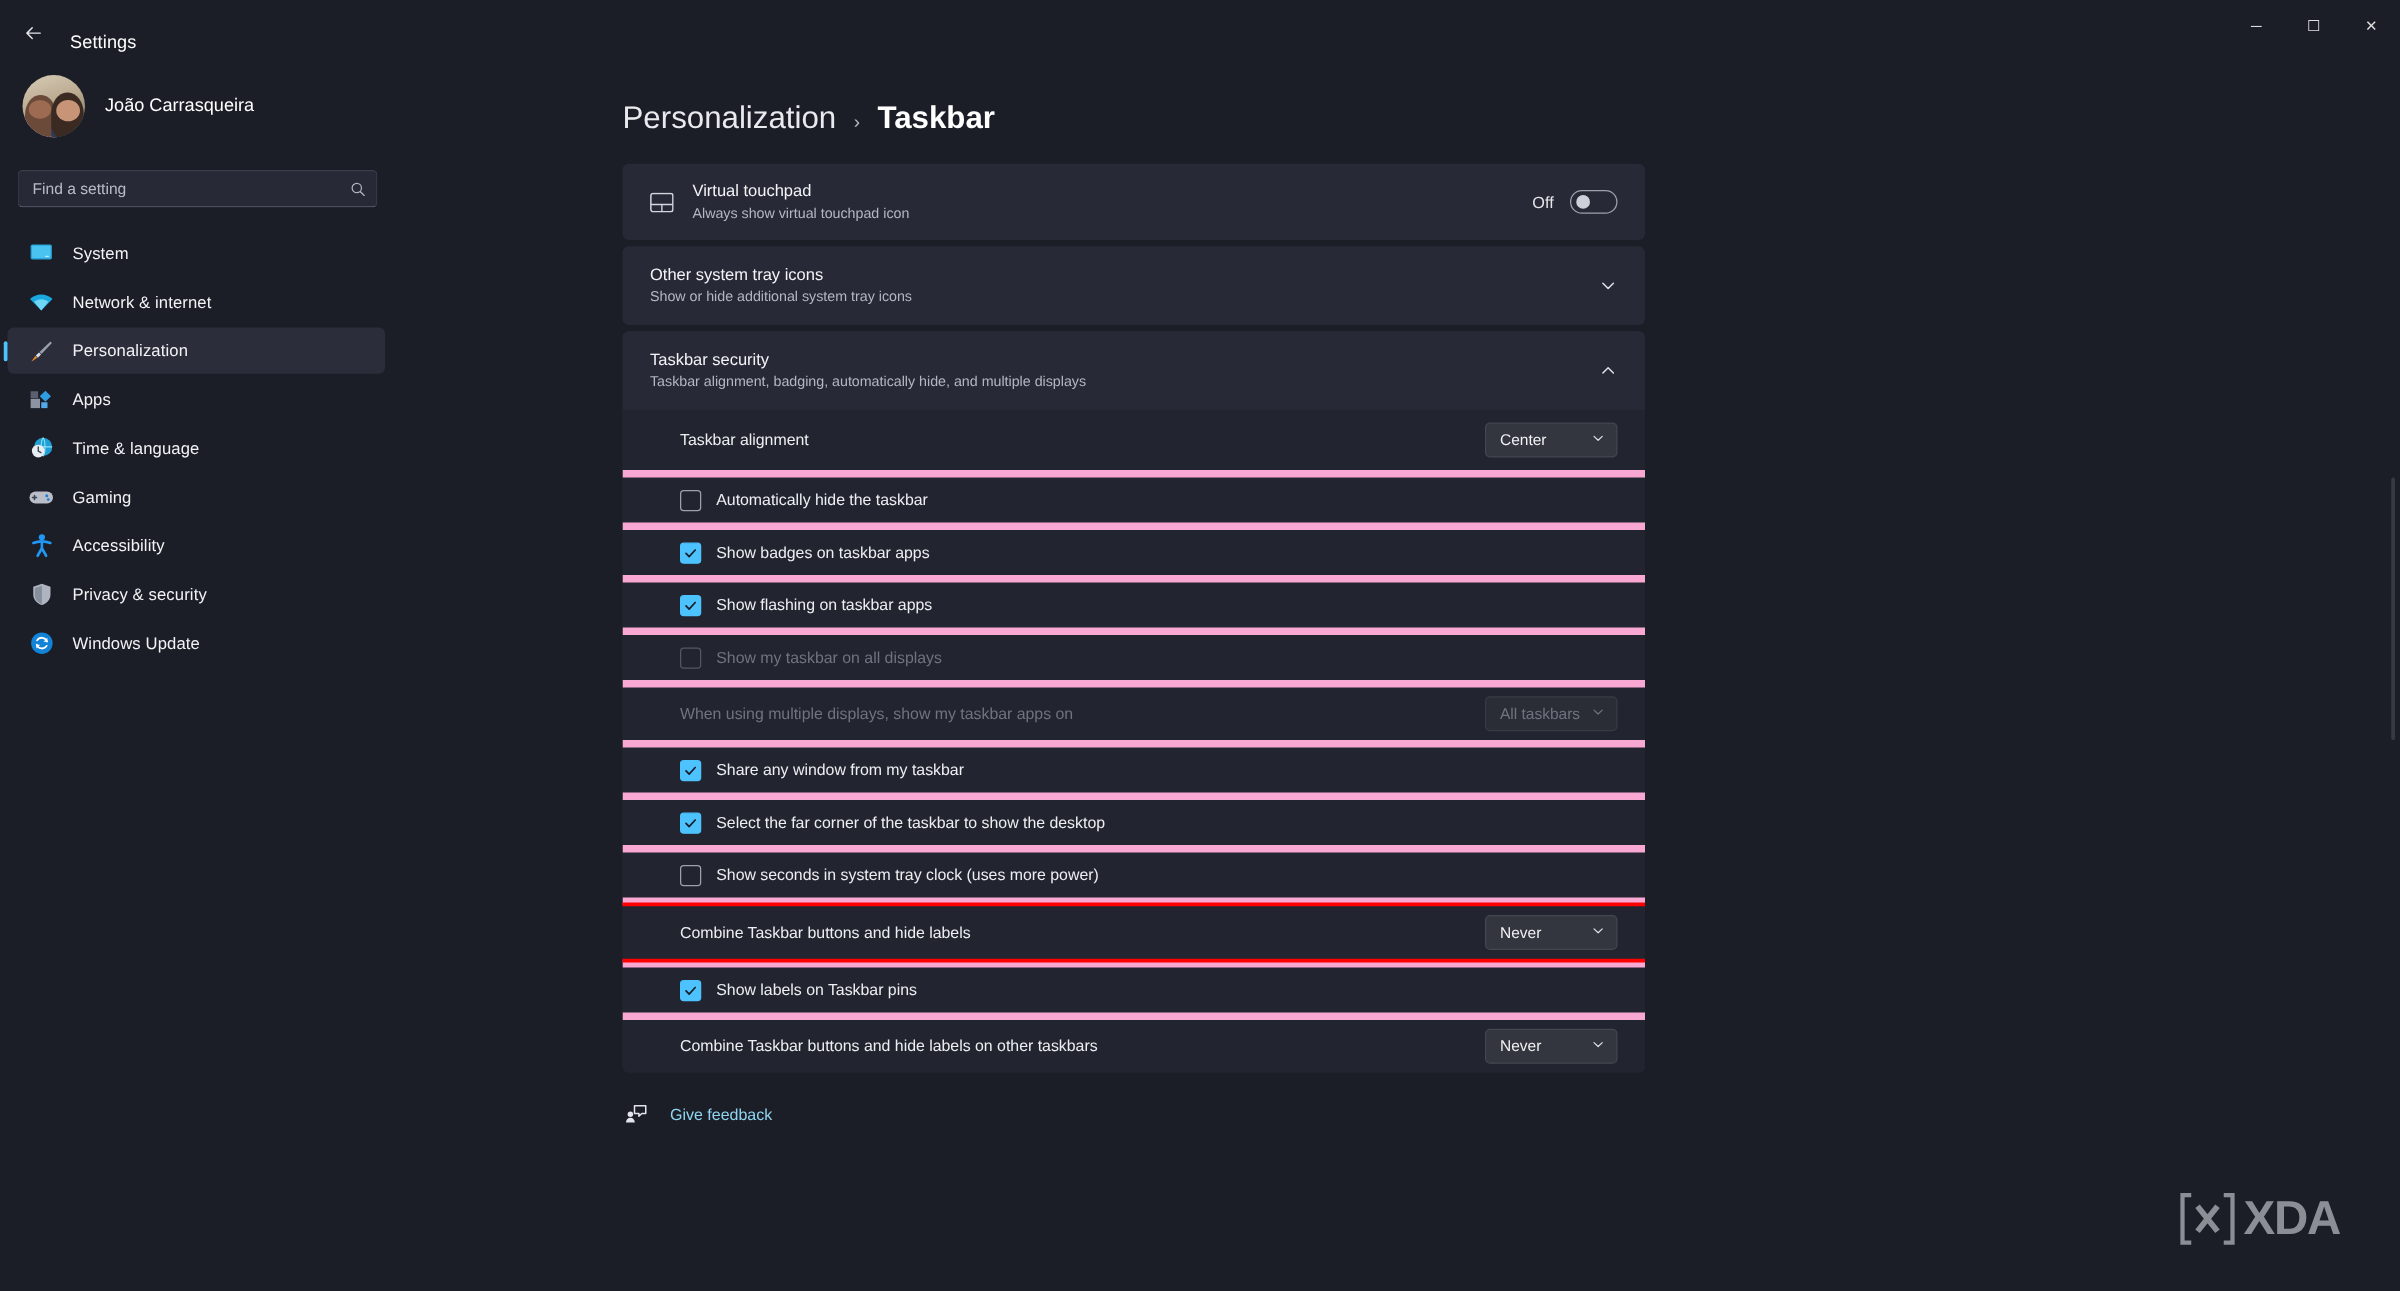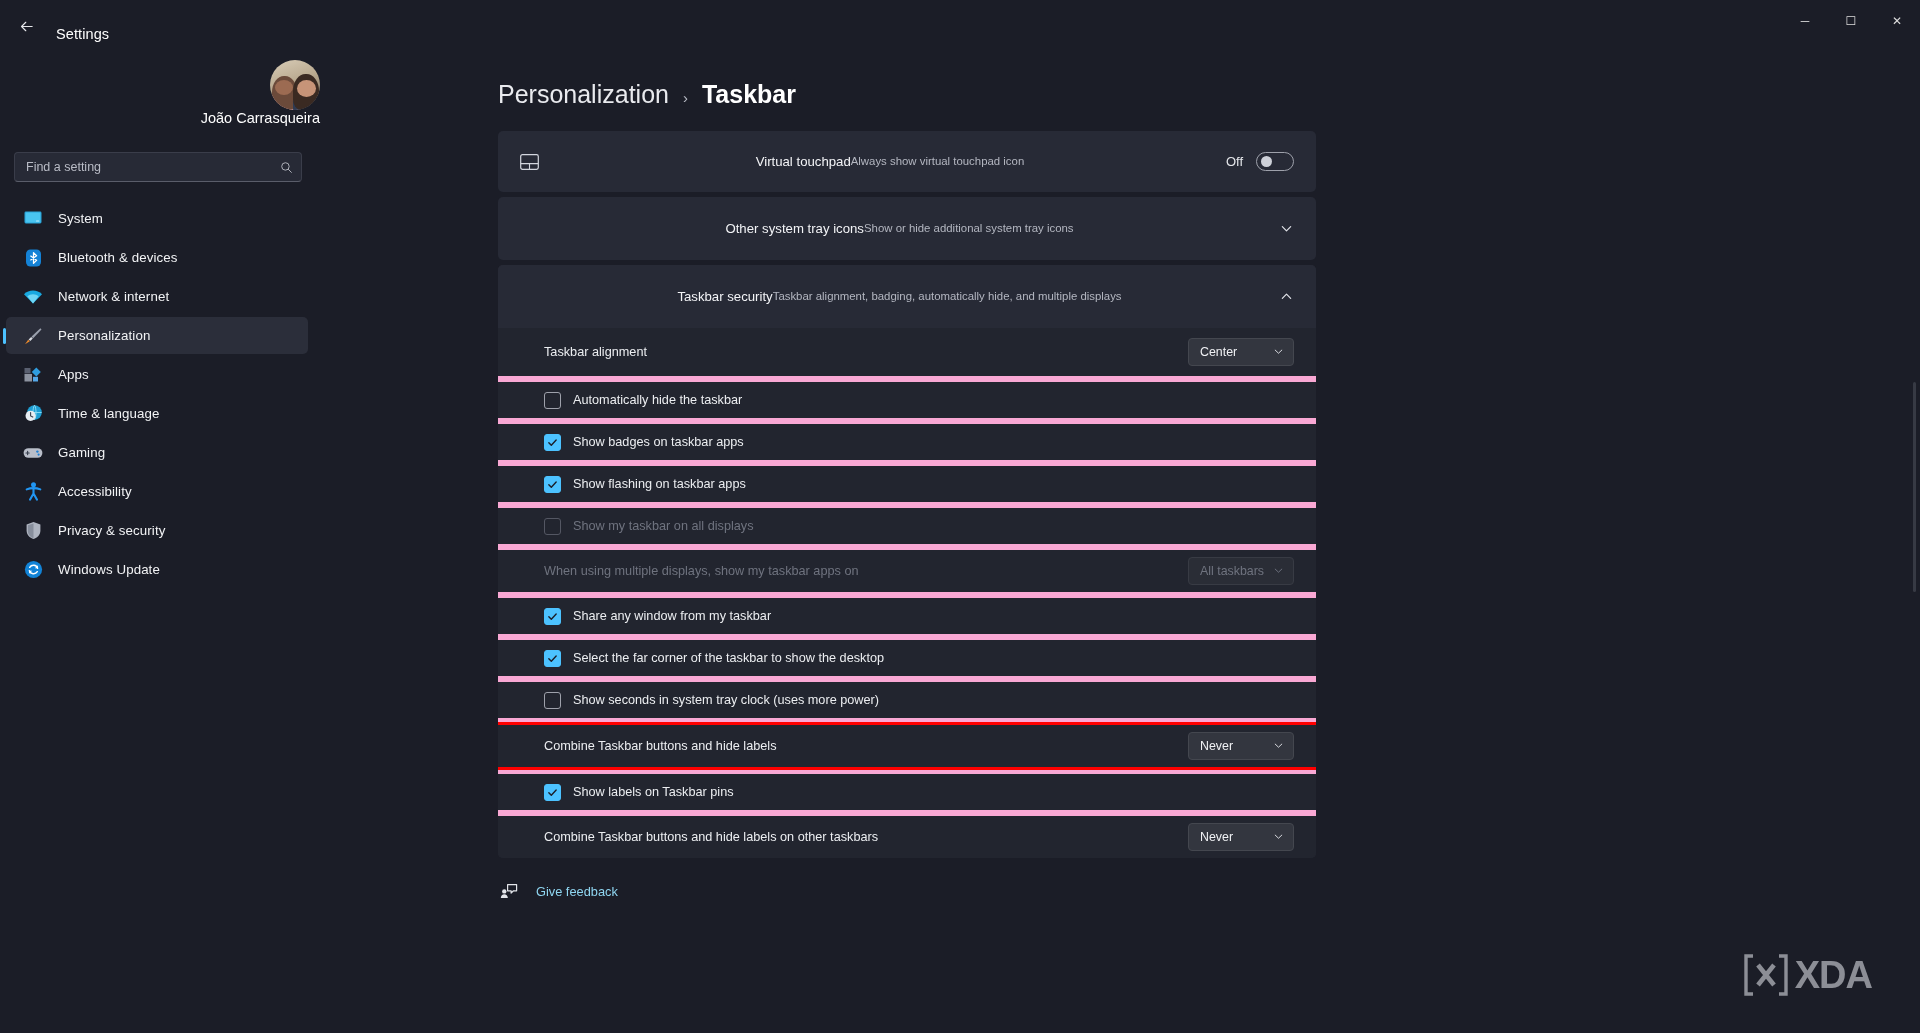--- a/index.html
+++ b/index.html
@@ -38,21 +38,21 @@
   
   .shell { display: flex; height: 991px; width: 100%; }
 
   
   .sidebar {
     width: 320px; min-width: 320px;
     background: #1b1d27;
     padding-top: 6px;
     display: flex; flex-direction: column;
   }
-  .profile { display: flex; align-items: flex-end; padding: 12px 0 12px 18px; flex-direction: column; }
+  .profile { display: flex; align-items: center; padding: 12px 0 12px 18px; }
   .avatar {
     width: 50px; height: 50px; border-radius: 50%;
     overflow: hidden; position: relative;
     background: linear-gradient(160deg,#d9cdb8 0%, #b9a98f 45%, #6d6050 100%);
     flex-shrink: 0;
   }
   .avatar .face-a {
     position: absolute; width: 25px; height: 34px; left: 2px; bottom: 0;
     background: #6b4a3a; border-radius: 48% 48% 30% 30%;
   }
@@ -124,21 +124,21 @@
   .card {
     background: #272a36; border-radius: 5px;
     margin-bottom: 5px; position: relative;
   }
   .row {
     display: flex; align-items: center;
     min-height: 54px; padding: 0 22px 0 14px;
   }
   .row-head { min-height: 61px; }
   .row-ico { width: 34px; display: flex; align-items: center; justify-content: center; margin-right: 8px; }
-  .row-texts { display: flex; justify-content: center; flex: 1; }
+  .row-texts { display: flex; flex-direction: column; justify-content: center; flex: 1; }
   .row-title { font-size: 13.2px; color: #f3f4f7; line-height: 1.45; }
   .row-sub { font-size: 11.4px; color: #b4b7c1; line-height: 1.45; margin-top: 1px; }
   .row-right { display: flex; align-items: center; gap: 13px; margin-left: auto; }
 
   .toggle-label { font-size: 13px; color: #e4e6ea; }
   .toggle {
     width: 38px; height: 19px; border-radius: 11px;
     border: 1px solid #9ea1ab; background: transparent;
     position: relative; cursor: pointer;
   }
@@ -255,29 +255,20 @@
     <div class="nav">
       <div class="nav-item">
         <span class="nav-ico">
           <svg width="18" height="15" viewBox="0 0 18 15">
               <rect x="0.5" y="0.5" width="17" height="12" rx="1.4" fill="#2aa5d9"></rect>
               <rect x="1.6" y="1.6" width="14.8" height="9.8" rx="1" fill="#49c4f0"></rect>
               <rect x="12" y="9.5" width="3.2" height="1" rx=".5" fill="#bfe9fa"></rect>
             </svg>
         </span>
         <span class="nav-label">System</span>
-      </div>
-      <div class="nav-item">
-        <span class="nav-ico">
-          <svg width="17" height="18" viewBox="0 0 17 18">
-              <rect x="1" y="0.5" width="15" height="17" rx="4.4" fill="#1482d6"></rect>
-              <path d="M8.5 3.6v10.8l3.1-3.1-6.2-4.6M8.5 14.4V3.6l3.1 3.1-6.2 4.6" fill="none" stroke="#ffffff" stroke-width="1.25" stroke-linejoin="round"></path>
-            </svg>
-        </span>
-        <span class="nav-label">Bluetooth &amp; devices</span>
       </div>
       <div class="nav-item">
         <span class="nav-ico">
           <svg width="20" height="14" viewBox="0 0 20 14">
               <path d="M1 4.2C3.4 1.9 6.6.6 10 .6s6.6 1.3 9 3.6L10 13.4z" fill="#19a9e0"></path>
               <path d="M4.3 6.3C5.9 5 7.9 4.3 10 4.3s4.1.7 5.7 2L10 13.4z" fill="#6fd6f5"></path>
             </svg>
         </span>
         <span class="nav-label">Network &amp; internet</span>
       </div>

